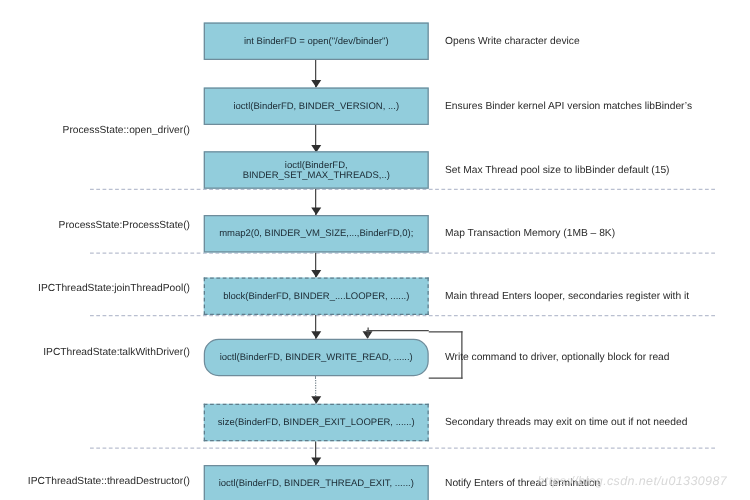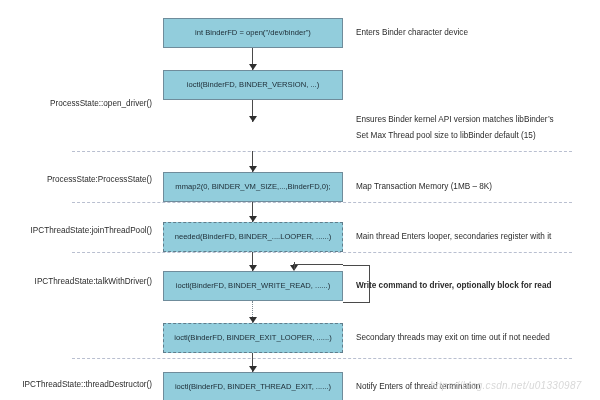--- a/index.html
+++ b/index.html
@@ -159,46 +159,49 @@
 
   <div class="stage-label" style="top:100px;">ProcessState::open_driver()</div>
   <div class="stage-label" style="top:176px;">ProcessState:ProcessState()</div>
   <div class="stage-label" style="top:278px;">IPCThreadState:talkWithDriver()</div>
   <div class="stage-label" style="top:227px;">IPCThreadState:joinThreadPool()</div>
   <div class="stage-label" style="top:381px;">IPCThreadState::threadDestructor()</div>
 
   <div class="node" style="top:18px;">
     <span>int BinderFD = open("/dev/binder")</span>
   </div>
-  <div class="desc" style="top:29px;">Enters Binder character device</div>
+  <div class="desc" style="top:29px;">Opens Write character device</div>
 
   <div class="node" style="top:70px;">
     <span>ioctl(BinderFD, BINDER_VERSION, ...)</span>
   </div>
-  <div class="desc" style="top:81px;margin-top:35px;">Ensures Binder kernel API version matches libBinder’s</div>
-
+  <div class="desc" style="top:81px;">Ensures Binder kernel API version matches libBinder’s</div>
+
+  <div class="node" style="top:121px;">
+    <span>ioctl(BinderFD, BINDER_SET_MAX_THREADS,..)</span>
+  </div>
   <div class="desc" style="top:132px;">Set Max Thread pool size to libBinder default (15)</div>
 
   <div class="node" style="top:172px;">
     <span>mmap2(0, BINDER_VM_SIZE,...,BinderFD,0);</span>
   </div>
   <div class="desc" style="top:183px;">Map Transaction Memory (1MB – 8K)</div>
 
   <div class="node dashed" style="top:222px;">
-    <span>needed(BinderFD, BINDER_....LOOPER, ......)</span>
+    <span>block(BinderFD, BINDER_....LOOPER, ......)</span>
   </div>
   <div class="desc" style="top:233px;">Main thread Enters looper, secondaries register with it</div>
 
-  <div class="node" style="top:271px;">
+  <div class="node" style="top:271px;border-radius:12px;">
     <span>ioctl(BinderFD, BINDER_WRITE_READ, ......)</span>
   </div>
-  <div class="desc" style="top:282px;font-weight:bold;">Write command to driver, optionally block for read</div>
+  <div class="desc" style="top:282px;">Write command to driver, optionally block for read</div>
 
   <div class="node dashed" style="top:323px;">
-    <span>ioctl(BinderFD, BINDER_EXIT_LOOPER, ......)</span>
+    <span>size(BinderFD, BINDER_EXIT_LOOPER, ......)</span>
   </div>
   <div class="desc" style="top:334px;text-align:center;">Secondary threads may exit on time out if not needed</div>
 
   <div class="node" style="top:372px;">
     <span>ioctl(BinderFD, BINDER_THREAD_EXIT, ......)</span>
   </div>
   <div class="desc" style="top:383px;">Notify Enters of thread termination</div>
 
   <div class="watermark" style="left:430px;top:380px;font-style:italic;">https://blog.csdn.net/u01330987</div>
 

